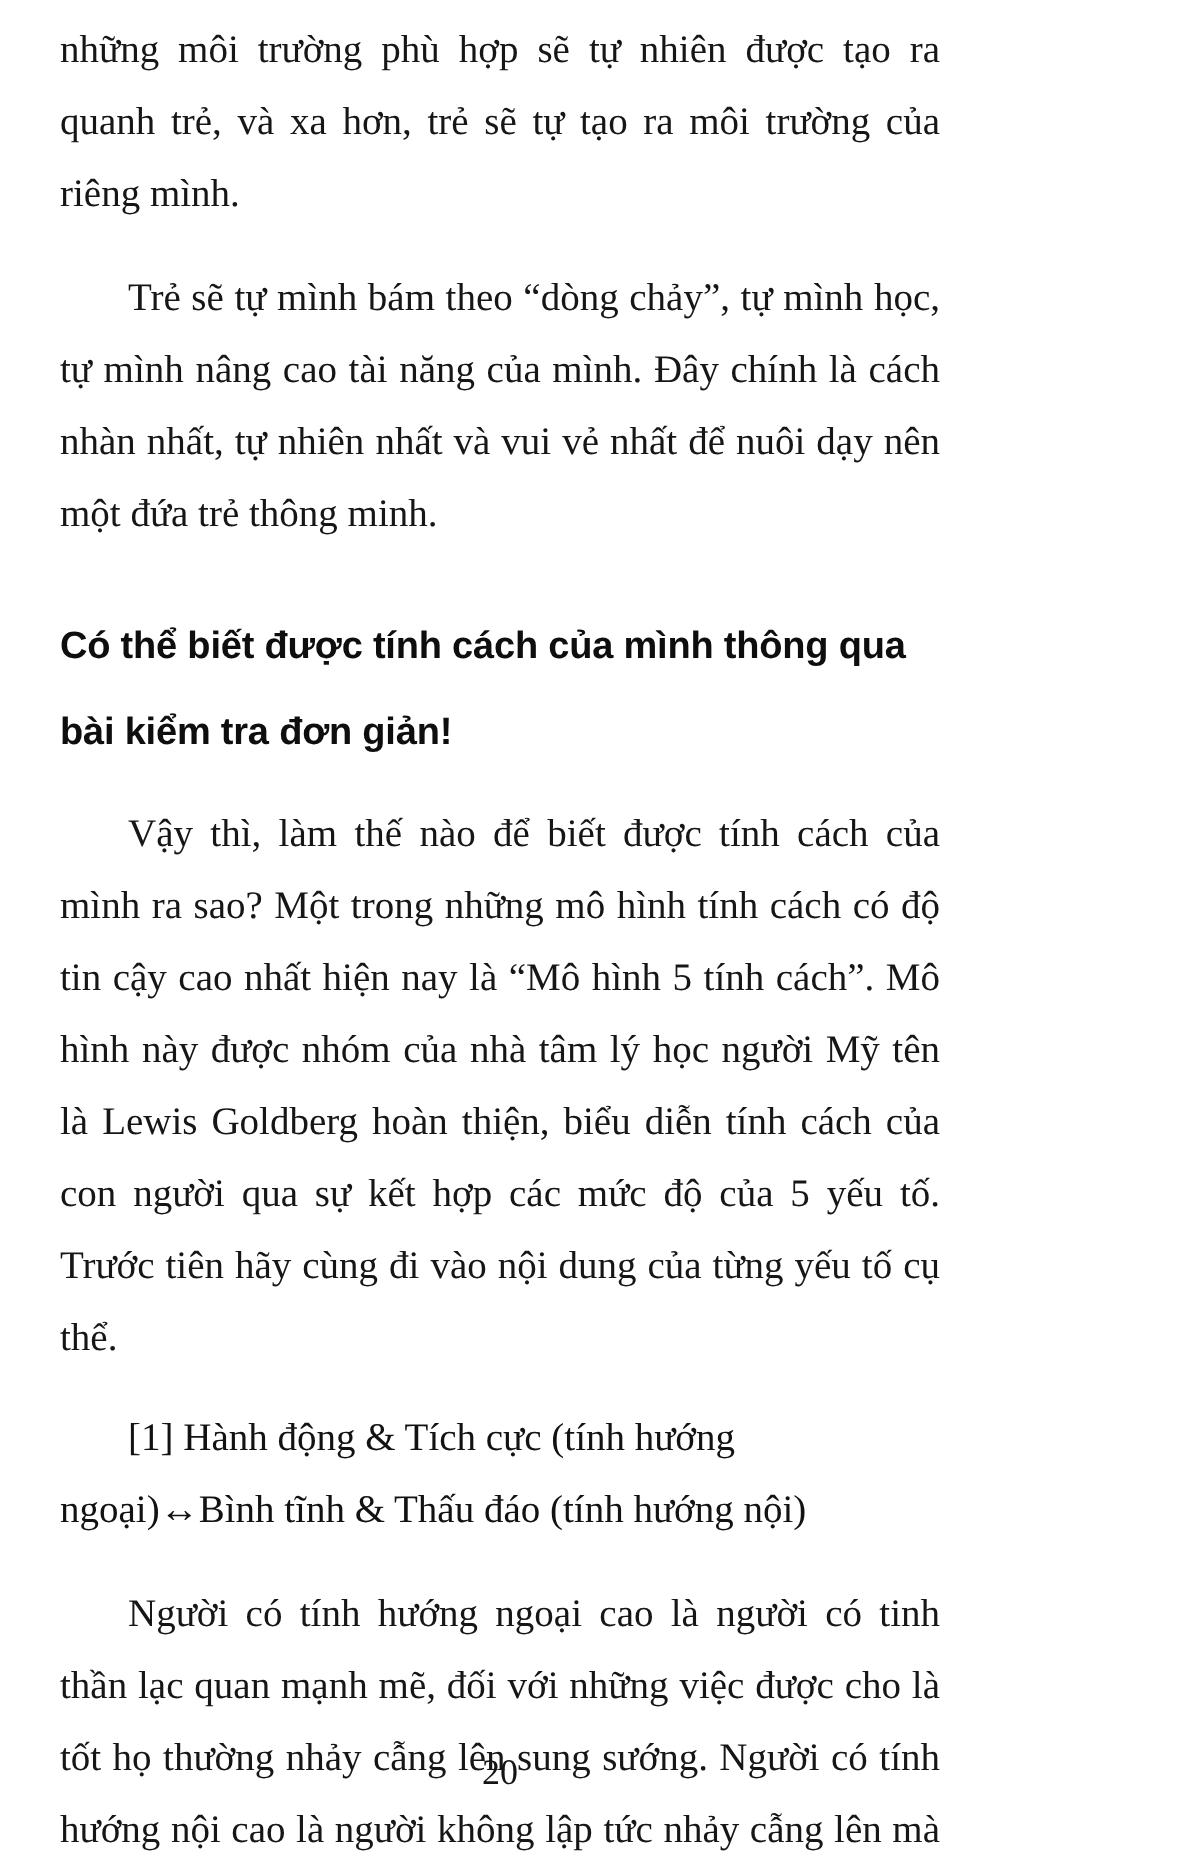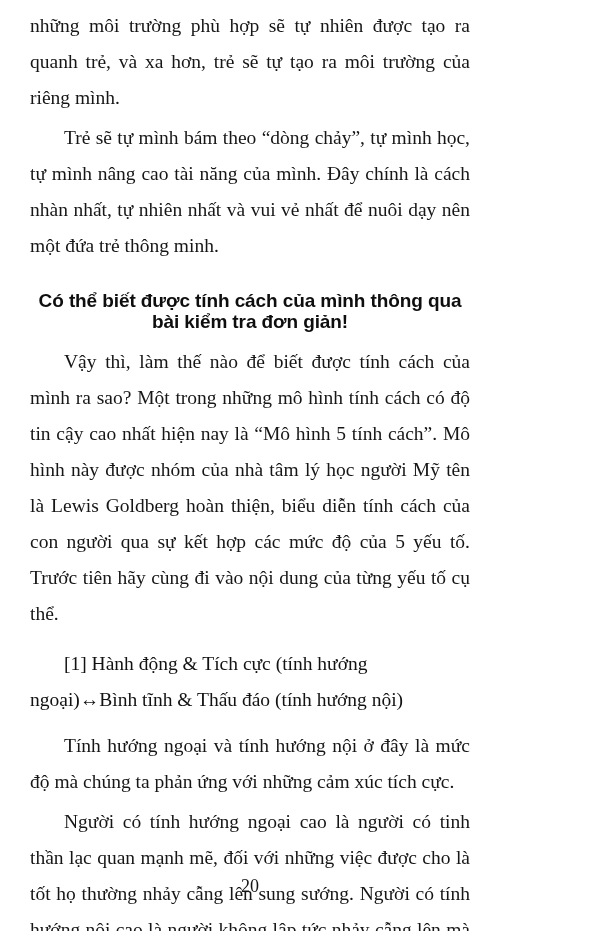--- a/index.html
+++ b/index.html
@@ -30,37 +30,37 @@
     margin: 0;
     color: #161616;
   }
   .indent {
     text-indent: 34px;
   }
   .section-heading {
     font-family: "Liberation Sans", sans-serif;
     font-weight: bold;
     font-size: 19px;
-    line-height: 21px;
+    line-height: 43px;
     margin: 26px 0 12px 0;
     color: #0e0e0e;
-    text-align: center;
+    text-align: left;
     letter-spacing: -0.1px;
   }
   .subsection-heading {
     font-family: "Liberation Serif", serif;
     font-weight: normal;
     font-size: 19.5px;
     line-height: 36px;
     margin: 14px 0 2px 0;
     text-indent: 34px;
     color: #121212;
   }
   .para-gap {
-    margin-top: 4px;
+    margin-top: 16px;
   }
   .para-gap-sm {
     margin-top: 10px;
   }
   .page-number {
     position: absolute;
     left: 0;
     right: 0;
     bottom: 34px;
     text-align: center;
@@ -77,19 +77,18 @@
   <p class="body-text">những môi trường phù hợp sẽ tự nhiên được tạo ra quanh trẻ, và xa hơn, trẻ sẽ tự tạo ra môi trường của riêng mình.</p>
 
   <p class="body-text indent para-gap">Trẻ sẽ tự mình bám theo “dòng chảy”, tự mình học, tự mình nâng cao tài năng của mình. Đây chính là cách nhàn nhất, tự nhiên nhất và vui vẻ nhất để nuôi dạy nên một đứa trẻ thông minh.</p>
 
   <h2 class="section-heading">Có thể biết được tính cách của mình thông qua bài kiểm tra đơn giản!</h2>
 
   <p class="body-text indent">Vậy thì, làm thế nào để biết được tính cách của mình ra sao? Một trong những mô hình tính cách có độ tin cậy cao nhất hiện nay là “Mô hình 5 tính cách”. Mô hình này được nhóm của nhà tâm lý học người Mỹ tên là Lewis Goldberg hoàn thiện, biểu diễn tính cách của con người qua sự kết hợp các mức độ của 5 yếu tố. Trước tiên hãy cùng đi vào nội dung của từng yếu tố cụ thể.</p>
 
   <h3 class="subsection-heading">[1] Hành động &amp; Tích cực (tính hướng ngoại)↔Bình tĩnh &amp; Thấu đáo (tính hướng nội)</h3>
 
-  <p class="body-text indent para-gap-sm">Tính hướng ngoại và tính hướng nội ở đây là mức độ mà chúng ta phản ứng với những cảm xúc tích cực.</p>
 
   <p class="body-text indent para-gap">Người có tính hướng ngoại cao là người có tinh thần lạc quan mạnh mẽ, đối với những việc được cho là tốt họ thường nhảy cẫng lên sung sướng. Người có tính hướng nội cao là người không lập tức nhảy cẫng lên mà có thể bình tĩnh suy xét. Điểm khác biệt này chính là sự chênh lệch trong mức độ mà dopamine – chất dẫn truyền thần kinh vốn có</p>
 
   <div class="page-number">20</div>
 
 </div>
 
 </body></html>

